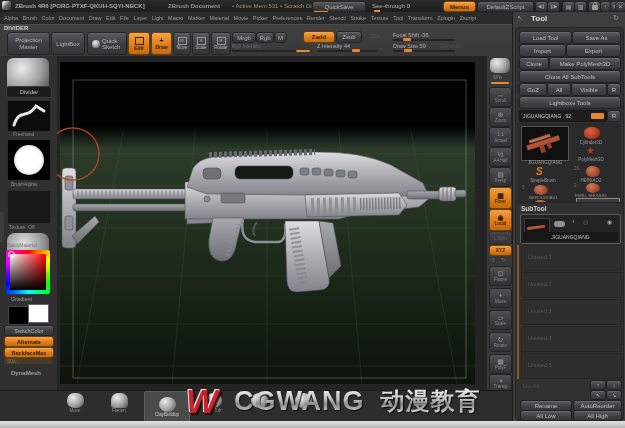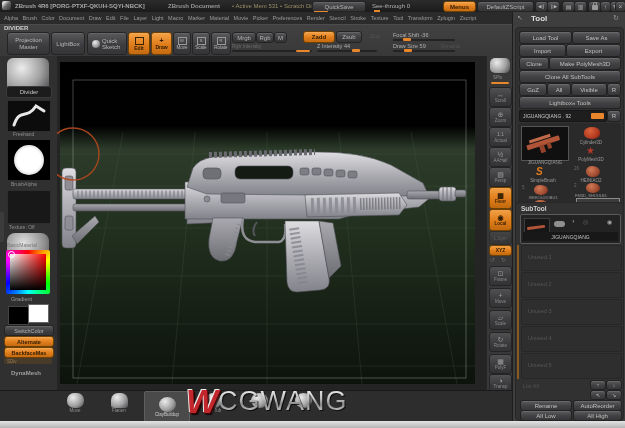--- a/index.html
+++ b/index.html
@@ -27,23 +27,23 @@
   .tpbtn{position:absolute;height:11px;background:linear-gradient(#5c5c5f,#414144 55%,#373739);
        border:1px solid #222;border-radius:3px;color:#c0c0c0;font-size:6px;display:flex;align-items:center;justify-content:center;
        box-shadow:inset 0 1px 0 rgba(255,255,255,.09);white-space:nowrap;overflow:hidden;}
   .thlbl{position:absolute;font-size:4.5px;color:#9a9a9a;width:54px;text-align:center;white-space:nowrap;overflow:hidden;}
   .strow{position:absolute;left:519px;width:99px;height:24px;background:#2e2e2e;border:1px solid #272727;border-radius:2px;}
   .strow .nm{position:absolute;left:6px;top:8px;font-size:5.5px;color:#565656;}
   .wmark{position:absolute;left:186px;top:386px;z-index:60;display:flex;align-items:center;white-space:nowrap;
          filter:drop-shadow(1px 1px 0 rgba(0,0,0,.7));}
   .wm-w{font-size:34px;font-weight:bold;font-style:italic;color:#c1272d;
         text-shadow:-1px -1px 0 #eee,1px 1px 1px #400;line-height:30px;}
-  .wm-t{font-size:27px;font-weight:normal;letter-spacing:1px;
+  .wm-t{font-size:27px;font-weight:bold;letter-spacing:1px;
         background:linear-gradient(#ffffff,#bdbdbd 45%,#8a8a8a 60%,#e8e8e8);
-        -webkit-background-clip:text;background-clip:text;color:transparent;line-height:30px;}
+        -webkit-background-clip:text;background-clip:text;color:transparent;line-height:30px;padding-left:16px;}
   .minitag{position:absolute;background:#1c1c1c;border:1px solid #3a3a3a;border-radius:3px;color:#c6c6c6;
            font-size:6px;display:flex;align-items:center;justify-content:center;}
   .lock{position:absolute;width:6px;height:5px;background:#999;border-radius:1px;}
   .lock:before{content:"";position:absolute;left:1px;top:-3px;width:2px;height:3px;border:1px solid #999;border-bottom:none;border-radius:2px 2px 0 0;}
 </style>
 </head>
 <body>
 
 <div id="app">
 
@@ -542,17 +542,18 @@
     </div>
     <div class="abs" style="left:284px;top:2px;width:38px;height:27px;display:flex;flex-direction:column;align-items:center;">
       <span class="sphere" style="width:17px;height:15px;"></span>
       <span class="lbl" style="position:static;font-size:4.5px;"></span>
     </div>
   </div>
 
   <div class="wmark">
     <span class="wm-w">W</span>
     <span class="wm-t">CGWANG</span>
+    <span class="wm-t" style="font-size:24px;">动漫教育</span>
   </div>
 
   <div class="abs" style="left:0;top:421px;width:625px;height:7px;background:linear-gradient(#e3e3e3,#b5b5b5);"></div>
 
 </div>
 
 </body></html>

